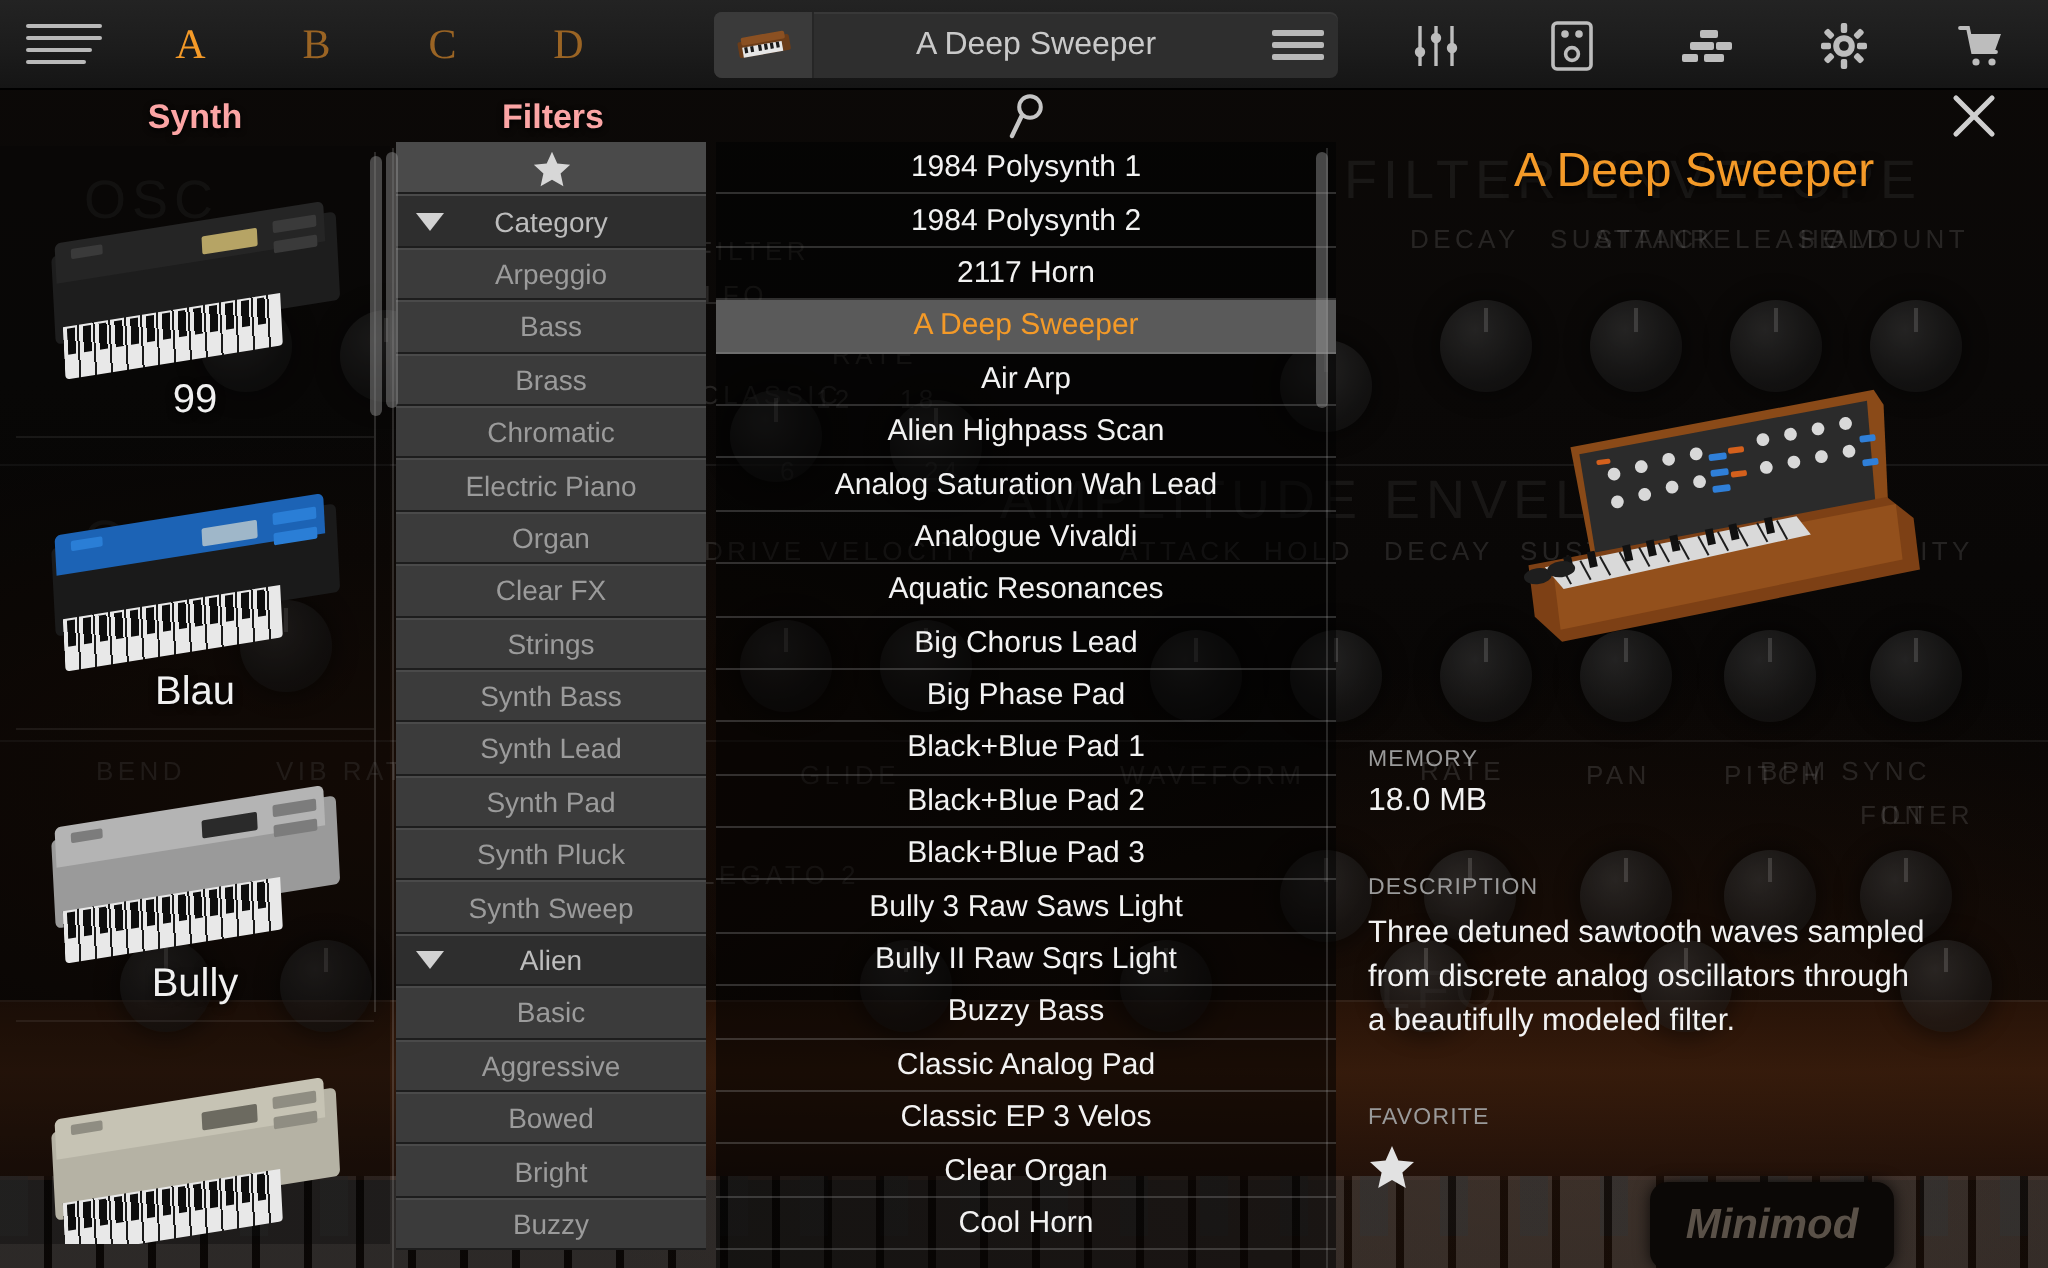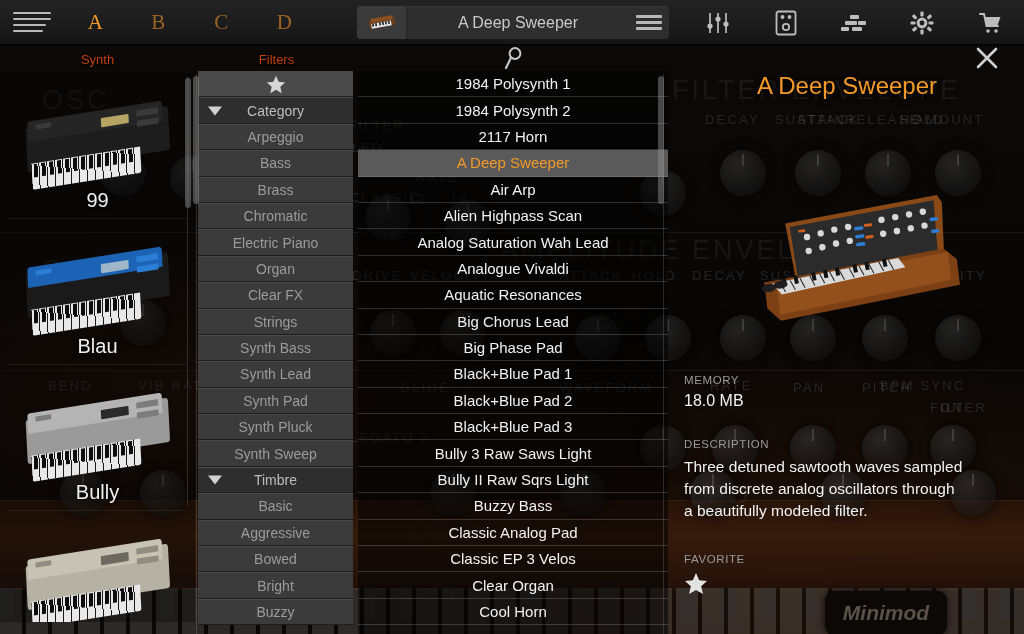--- a/index.html
+++ b/index.html
@@ -125,21 +125,21 @@
   .tb-icon {
     width: 68px; height:45px; display:flex; align-items:center; justify-content:center;
     cursor:pointer;
   }
 
   
   .browser { position:absolute; inset:0; z-index: 30; }
 
   .col-head {
     position:absolute; top: 45px; height: 28px;
-    color:#c2410c; font-size: 13px; font-weight:normal;
+    color:#fca5a5; font-size: 17px; font-weight:bold;
     display:flex; align-items:center; justify-content:center;
     text-shadow: 0 1px 3px #000;
   }
   #head-synth { left: 0; width: 195px; }
   #head-filters { left: 195px; width: 163px; }
 
   .search-wrap {
     position:absolute; top: 44px; left: 358px; width: 310px; height: 28px;
     display:flex; align-items:center; justify-content:center; cursor:pointer;
   }
@@ -605,21 +605,21 @@
           <span>Synth Pad</span>
         </div>
         <div class="f-item">
           <span>Synth Pluck</span>
         </div>
         <div class="f-item">
           <span>Synth Sweep</span>
         </div>
         <div class="f-item group">
           <span class="tri"></span>
-          <span>Timbre</span>
+          <span>Alien</span>
         </div>
         <div class="f-item">
           <span>Basic</span>
         </div>
         <div class="f-item">
           <span>Aggressive</span>
         </div>
         <div class="f-item">
           <span>Bowed</span>
         </div>

